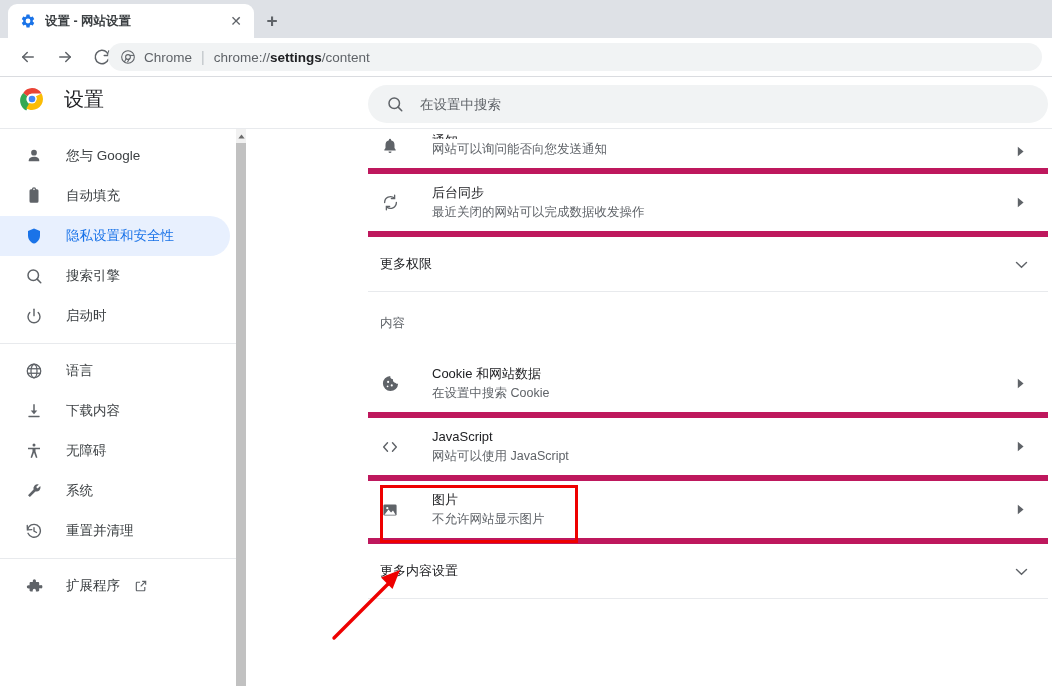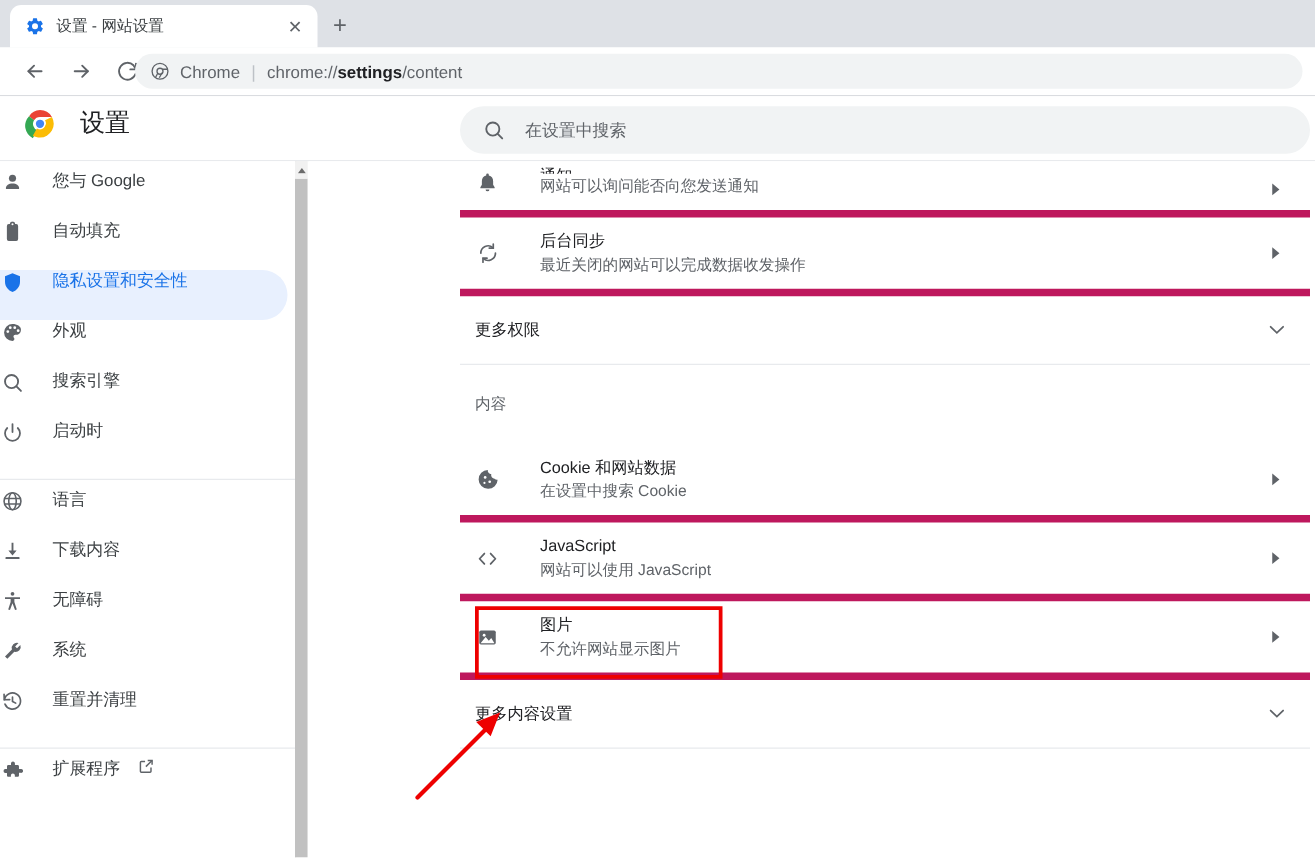--- a/index.html
+++ b/index.html
@@ -8,20 +8,21 @@
     font-family: "Liberation Sans", "DejaVu Sans", sans-serif;
     background: #ffffff;
     overflow: hidden;
   }
   #root { position: relative; width: 1052px; height: 686px; background: #fff; }
 
   
   .tabstrip {
     position: absolute; left: 0; top: 0; width: 1052px; height: 38px;
     background: #dee1e6;
+    font-weight: bold;
   }
   .tab {
     position: absolute; left: 8px; top: 4px; width: 246px; height: 34px;
     background: #ffffff; border-radius: 9px 9px 0 0;
     display: flex; align-items: center; padding: 0 8px 0 12px;
   }
   .tab-favicon {
     width: 16px; height: 16px; flex: 0 0 16px; margin-right: 9px;
     display: flex; align-items: center; justify-content: center;
   }
@@ -97,22 +98,22 @@
     background: #e8eaed;
   }
 
   
   .sidebar {
     position: absolute; left: 0; top: 129px; width: 236px; height: 557px;
     background: #ffffff; overflow: hidden;
   }
   .side-group { padding-top: 7px; }
   .side-item {
-    height: 40px; display: flex; align-items: flex-start;
-    margin-right: 6px;
+    height: 40px; display: flex; align-items: center;
+    padding-left: 24px; margin-right: 6px;
     border-radius: 0 20px 20px 0; color: #5f6368;
   }
   .side-item .ico {
     width: 20px; height: 20px; flex: 0 0 20px; margin-right: 22px;
     display: flex; align-items: center; justify-content: center;
   }
   .side-item .lbl { font-size: 13.5px; color: #3c4043; white-space: nowrap; }
   .side-item.active { background: #e8f0fe; }
   .side-item.active .lbl { color: #1a73e8; }
   .side-item.active .ico svg { fill: #1a73e8; }
@@ -279,28 +280,20 @@
 
       <div class="side-item active">
         <span class="ico">
           <svg width="18" height="18" viewBox="0 0 24 24">
               <path d="M12 2l8 3.2v6c0 5-3.4 9.5-8 10.8-4.6-1.3-8-5.8-8-10.8v-6L12 2z"></path>
             </svg>
         </span>
         <span class="lbl">隐私设置和安全性</span>
       </div>
 
-      <div class="side-item">
-        <span class="ico">
-          <svg width="18" height="18" viewBox="0 0 24 24" fill="#5f6368">
-              <path d="M12 3a9 9 0 0 0 0 18c1.1 0 2-.9 2-2 0-.5-.2-.9-.5-1.3-.3-.3-.5-.8-.5-1.2 0-1.1.9-2 2-2h2.2A5.8 5.8 0 0 0 21 8.8C21 5.6 16.97 3 12 3zM7 12.5a1.5 1.5 0 1 1 0-3 1.5 1.5 0 0 1 0 3zm2.6-4.2a1.5 1.5 0 1 1 0-3 1.5 1.5 0 0 1 0 3zm4.8 0a1.5 1.5 0 1 1 0-3 1.5 1.5 0 0 1 0 3zm3.6 3.2a1.5 1.5 0 1 1 0-3 1.5 1.5 0 0 1 0 3z"></path>
-            </svg>
-        </span>
-        <span class="lbl">外观</span>
-      </div>
 
       <div class="side-item">
         <span class="ico">
           <svg width="18" height="18" viewBox="0 0 24 24" fill="none" stroke="#5f6368" stroke-width="2" stroke-linecap="round">
               <circle cx="11" cy="11" r="7"></circle>
               <line x1="16.2" y1="16.2" x2="21" y2="21"></line>
             </svg>
         </span>
         <span class="lbl">搜索引擎</span>
       </div>

